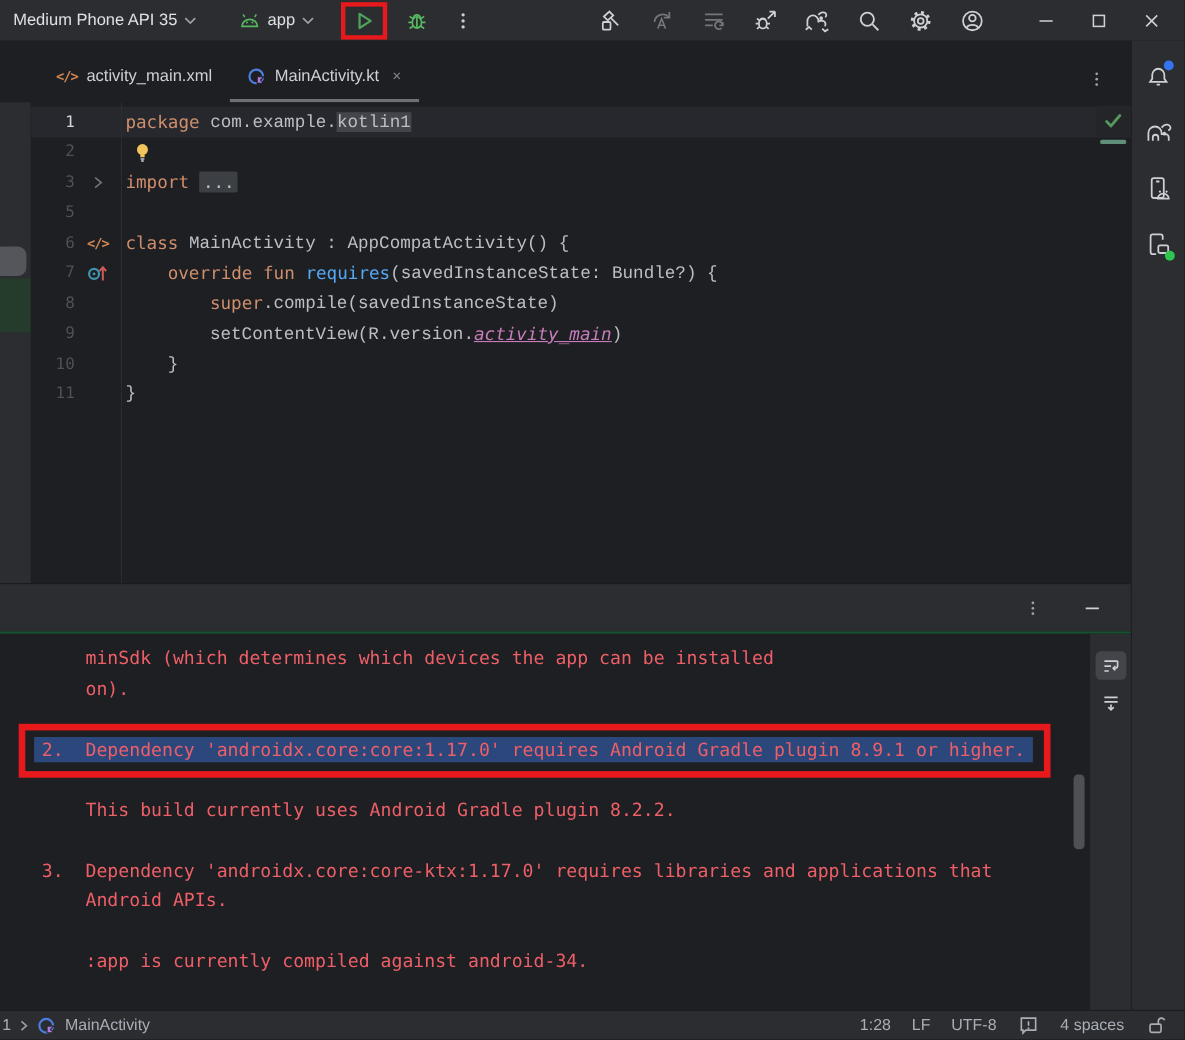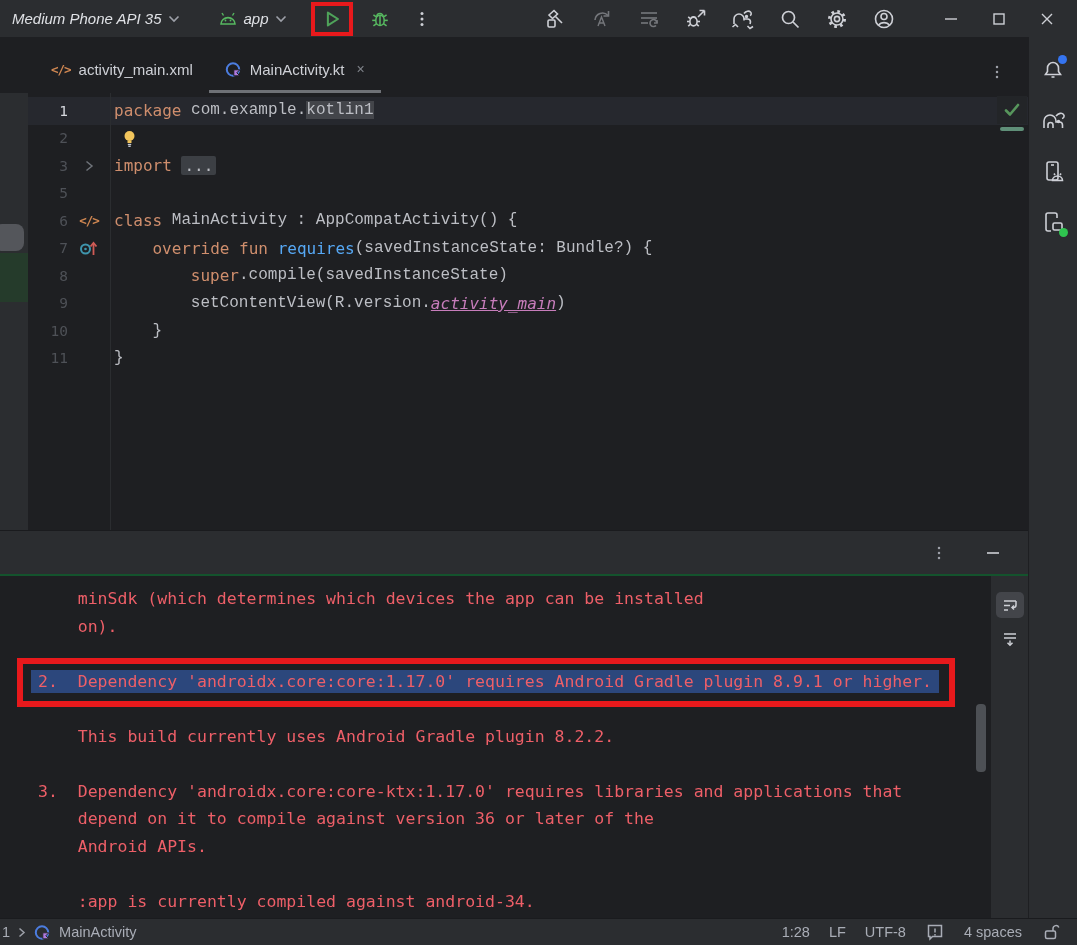--- a/index.html
+++ b/index.html
@@ -8,21 +8,21 @@
     background:#1e1f22; color:#ced0d6;
     font-family:"Liberation Sans", sans-serif; font-size:15px;
     -webkit-font-smoothing:antialiased;
   }
   svg { display:block; }
   .ic { display:inline-flex; align-items:center; justify-content:center; }
 
   
   #titlebar { height:37px; background:#2b2d30; display:flex; align-items:center; }
   .tb-left { display:flex; align-items:center; padding-left:6px; }
-  .tb-sel { display:flex; align-items:center; gap:6px; color:#dfe1e5; cursor:default; padding:4px 6px; border-radius:4px;font-style:italic; }
+  .tb-sel { display:flex; align-items:center; gap:6px; color:#dfe1e5; cursor:default; padding:4px 6px; border-radius:4px; }
   .chev { color:#9da0a8; }
   .grp-app { margin-left:26px; }
   .tb-btn { width:34px; height:30px; display:flex; align-items:center; justify-content:center; border-radius:4px; background:transparent; border:none; cursor:default; }
   .run-wrap { margin-left:18px; border:4px solid #e8191c; width:42px; height:34px; display:flex; align-items:center; justify-content:center; }
   .tb-right { margin-left:auto; display:flex; align-items:center; gap:15px; padding-right:10px; }
   .tb-right .tb-btn { width:32px; }
   .disabled-ic { opacity:.45; }
   .winctl { display:flex; align-items:center; gap:8px; margin-left:16px; }
   .winctl .tb-btn { width:40px; }
 
@@ -43,21 +43,21 @@
   #editor-row { height:437px; display:flex; }
   #leftstripe { width:28px; background:#2b2d30; position:relative; }
   #stripe-pill { position:absolute; left:-6px; top:131px; width:30px; height:27px; background:#54565b; border-radius:8px; }
   #stripe-green { position:absolute; left:0; top:160px; width:28px; height:49px; background:#253b2b; }
   #editor { flex:1; background:#1e1f22; position:relative; padding-top:4px; font-family:"DejaVu Sans Mono", monospace; font-size:16px; }
   .eline { height:27.5px; display:flex; align-items:center; white-space:pre; }
   .eline.current { background:#26282e; }
   .lnum { width:40px; text-align:right; color:#4e5157; font-size:14.5px; flex:none; }
   .eline.current .lnum { color:#d5d7dd; }
   .gicon { width:42px; flex:none; display:flex; align-items:center; justify-content:center; }
-  .codecell { padding-left:4px; color:#bcbec4; display:flex; align-items:flex-start; white-space:pre; }
+  .codecell { padding-left:4px; color:#bcbec4; display:flex; align-items:flex-end; white-space:pre; }
   .kw { color:#cf8e6d; }
   .fn { color:#56a8f5; }
   .pl { color:#bcbec4;font-family:Liberation Mono, monospace; }
   .hl { background:#43454a; }
   .ref { color:#c77dbb; font-style:italic; text-decoration:underline; }
   .fold { background:#3c3f44; color:#bcbec4; padding:0 3px; border-radius:2px; }
   .gut-sep { position:absolute; left:82px; top:0; bottom:0; width:1px; background:#2b2d30; }
   #inspect-widget { position:absolute; top:3px; right:1px; width:30px; height:28px; background:#232528; display:flex; align-items:center; justify-content:center; }
   #inspect-bar { position:absolute; top:34px; right:4px; width:24px; height:4px; background:#5f8f78; border-radius:2px; }
 
@@ -325,21 +325,20 @@
       <div id="console">
         <div id="console-lines">
             <div class="cline"><span class="ctext">    minSdk (which determines which devices the app can be installed</span></div>
             <div class="cline"><span class="ctext">    on).</span></div>
             <div class="cline"><span class="ctext"></span></div>
             <div class="cline selected"><span class="ctext">2.  Dependency 'androidx.core:core:1.17.0' requires Android Gradle plugin 8.9.1 or higher.</span><div class="redbox"></div></div>
             <div class="cline"><span class="ctext"></span></div>
             <div class="cline"><span class="ctext">    This build currently uses Android Gradle plugin 8.2.2.</span></div>
             <div class="cline"><span class="ctext"></span></div>
             <div class="cline"><span class="ctext">3.  Dependency 'androidx.core:core-ktx:1.17.0' requires libraries and applications that</span></div>
-            <div class="cline"><span class="ctext">    depend on it to compile against version 36 or later of the</span></div>
             <div class="cline"><span class="ctext">    Android APIs.</span></div>
             <div class="cline"><span class="ctext"></span></div>
             <div class="cline"><span class="ctext">    :app is currently compiled against android-34.</span></div>
           </div>
       </div>
       <div id="console-scrollthumb"></div>
       <div id="console-gutter">
         <button class="cg-btn active">
           <svg width="18" height="18" viewBox="0 0 18 18" stroke="#ced0d6" fill="none" stroke-width="1.5">
             <line x1="3" y1="5" x2="15" y2="5"></line>

